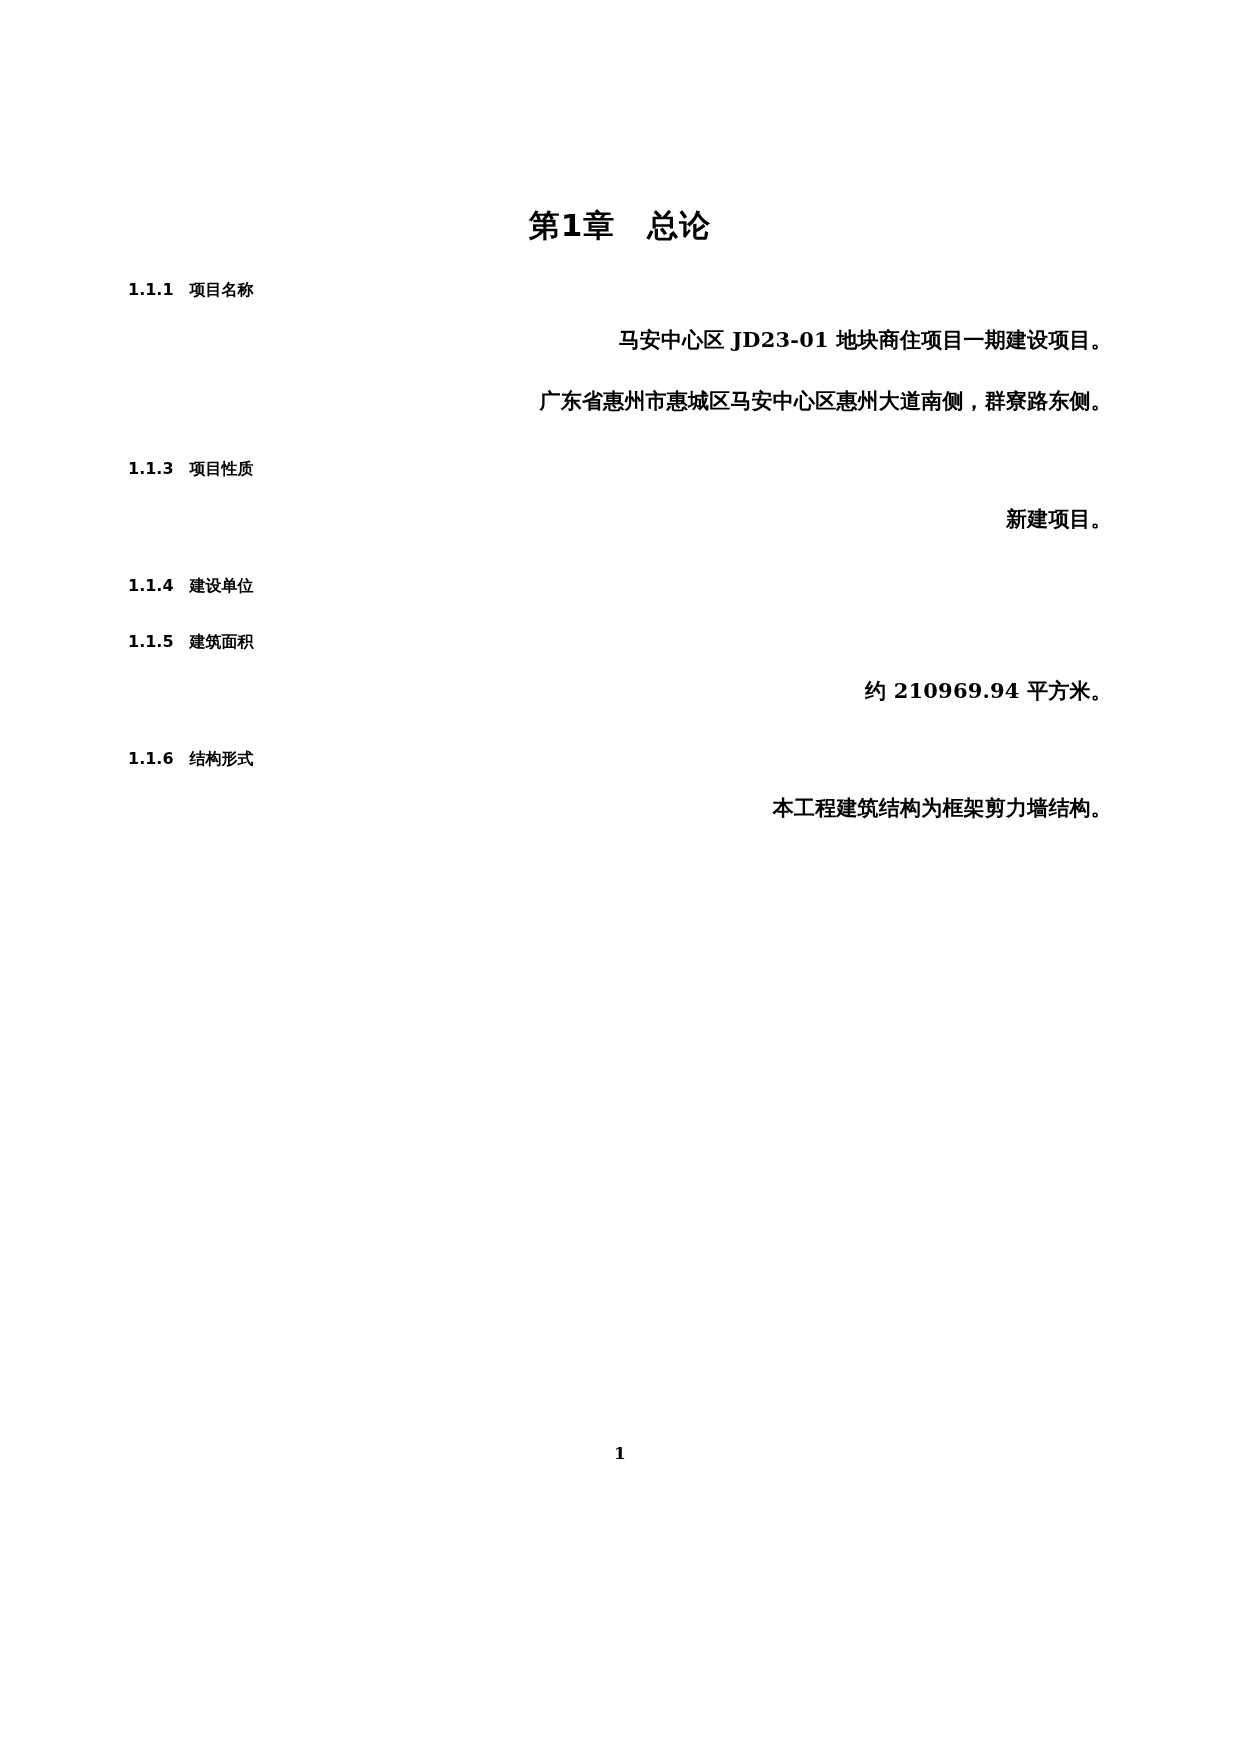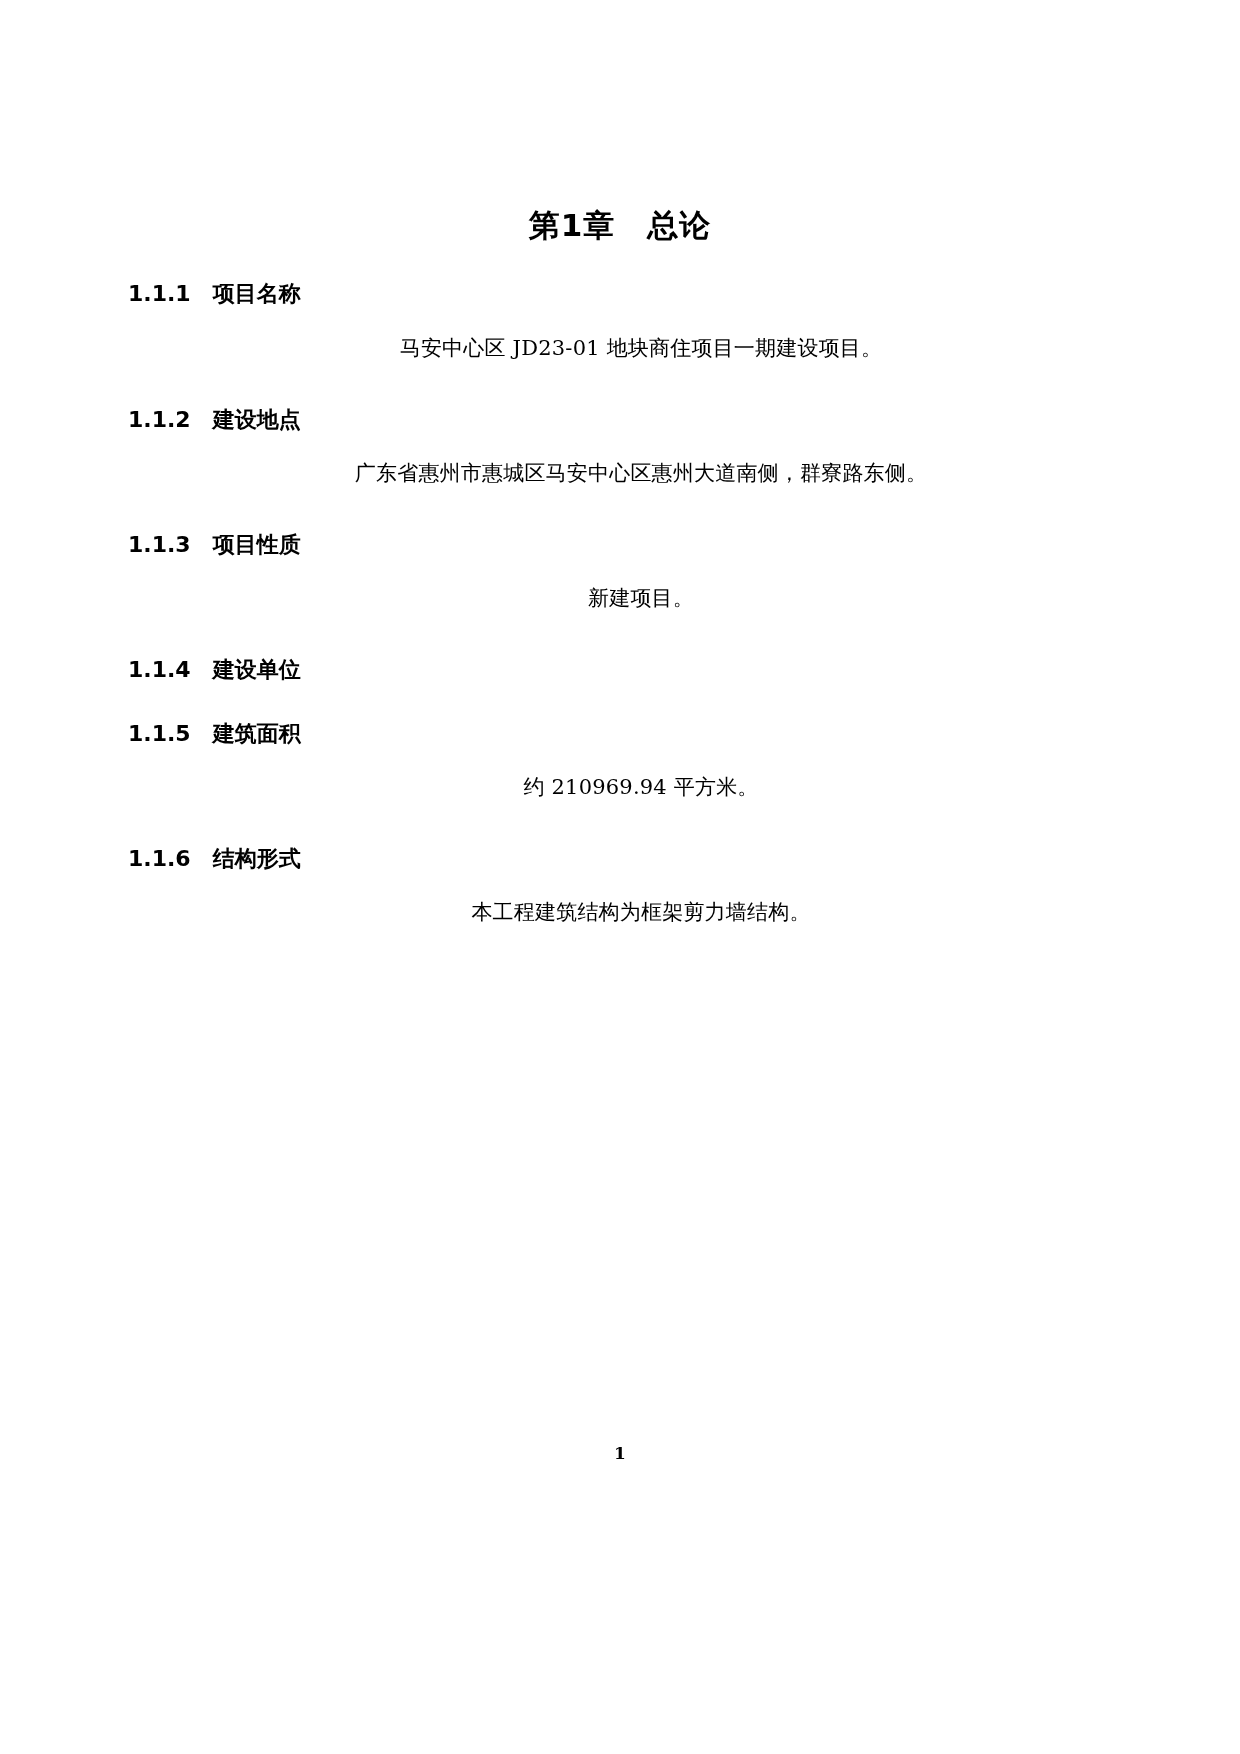--- a/index.html
+++ b/index.html
@@ -48,41 +48,42 @@
     margin: 0;
     padding-top: 58px;
     line-height: 1.35;
     white-space: pre;
   }
 
   
   .h3 {
     font-family: "DejaVu Sans", "Liberation Sans", sans-serif;
     font-weight: bold;
-    font-size: 22px;
+    font-size: 16px;
     margin: 0;
     padding-top: 34px;
     line-height: 1.35;
     white-space: pre;
   }
 
   
   .para {
     font-family: "DejaVu Serif", "Liberation Serif", serif;
     font-size: 21px;
     line-height: 2.12;
     margin: 0;
     padding-top: 17px;
     text-indent: 42px;
     text-align: justify;
     text-justify: inter-ideograph;
     letter-spacing: 0.2px;
   }
   .para.short {
-    text-align: center;
+    text-align: right;
+    font-weight: bold;
   }
   .para.highlighted {
     background: #e8eef7;
     box-decoration-break: clone;
     -webkit-box-decoration-break: clone;
   }
 
   
   .page-number {
     position: absolute;
@@ -100,21 +101,20 @@
 
 <div class="page">
   <div class="content">
 
     <h1 class="chapter-title">第1章　总论</h1>
 
 
     <h3 class="h3">1.1.1　项目名称</h3>
     <p class="para short">马安中心区 JD23-01 地块商住项目一期建设项目。</p>
 
-    <h3 class="h3">1.1.2　建设地点</h3>
     <p class="para short">广东省惠州市惠城区马安中心区惠州大道南侧，群寮路东侧。</p>
 
     <h3 class="h3">1.1.3　项目性质</h3>
     <p class="para short">新建项目。</p>
 
     <h3 class="h3">1.1.4　建设单位</h3>
 
     <h3 class="h3">1.1.5　建筑面积</h3>
     <p class="para short">约 210969.94 平方米。</p>
 

